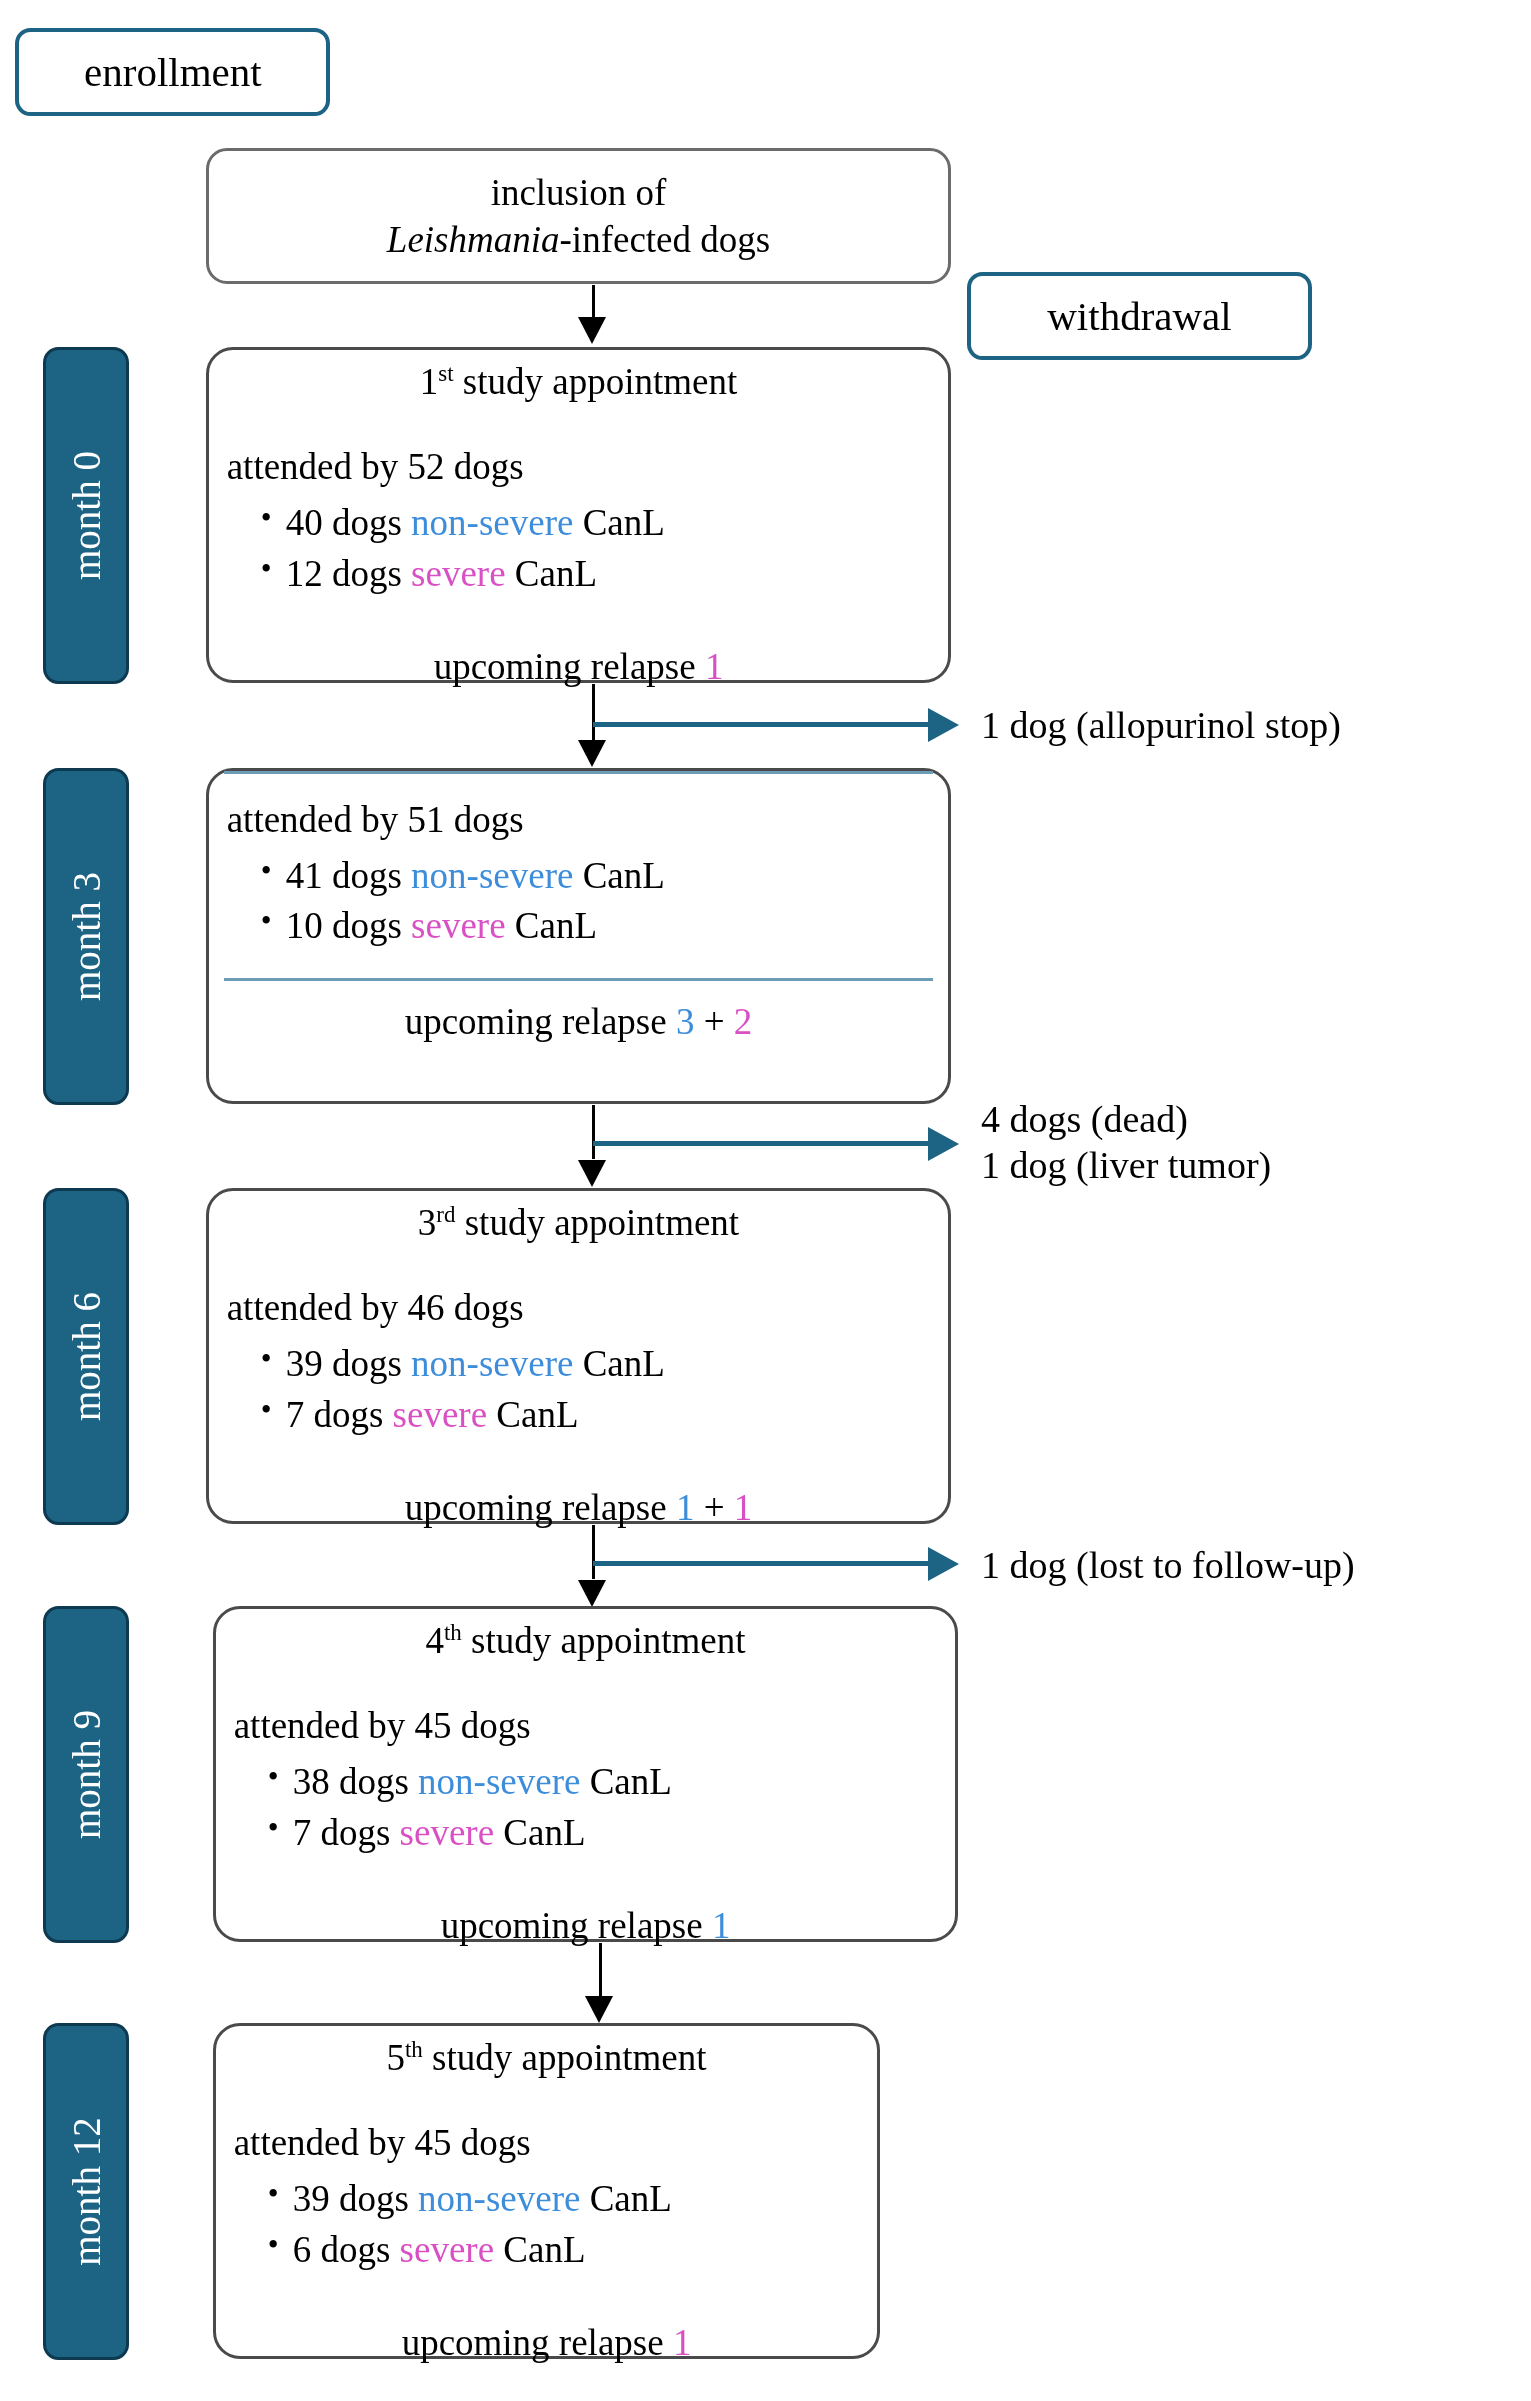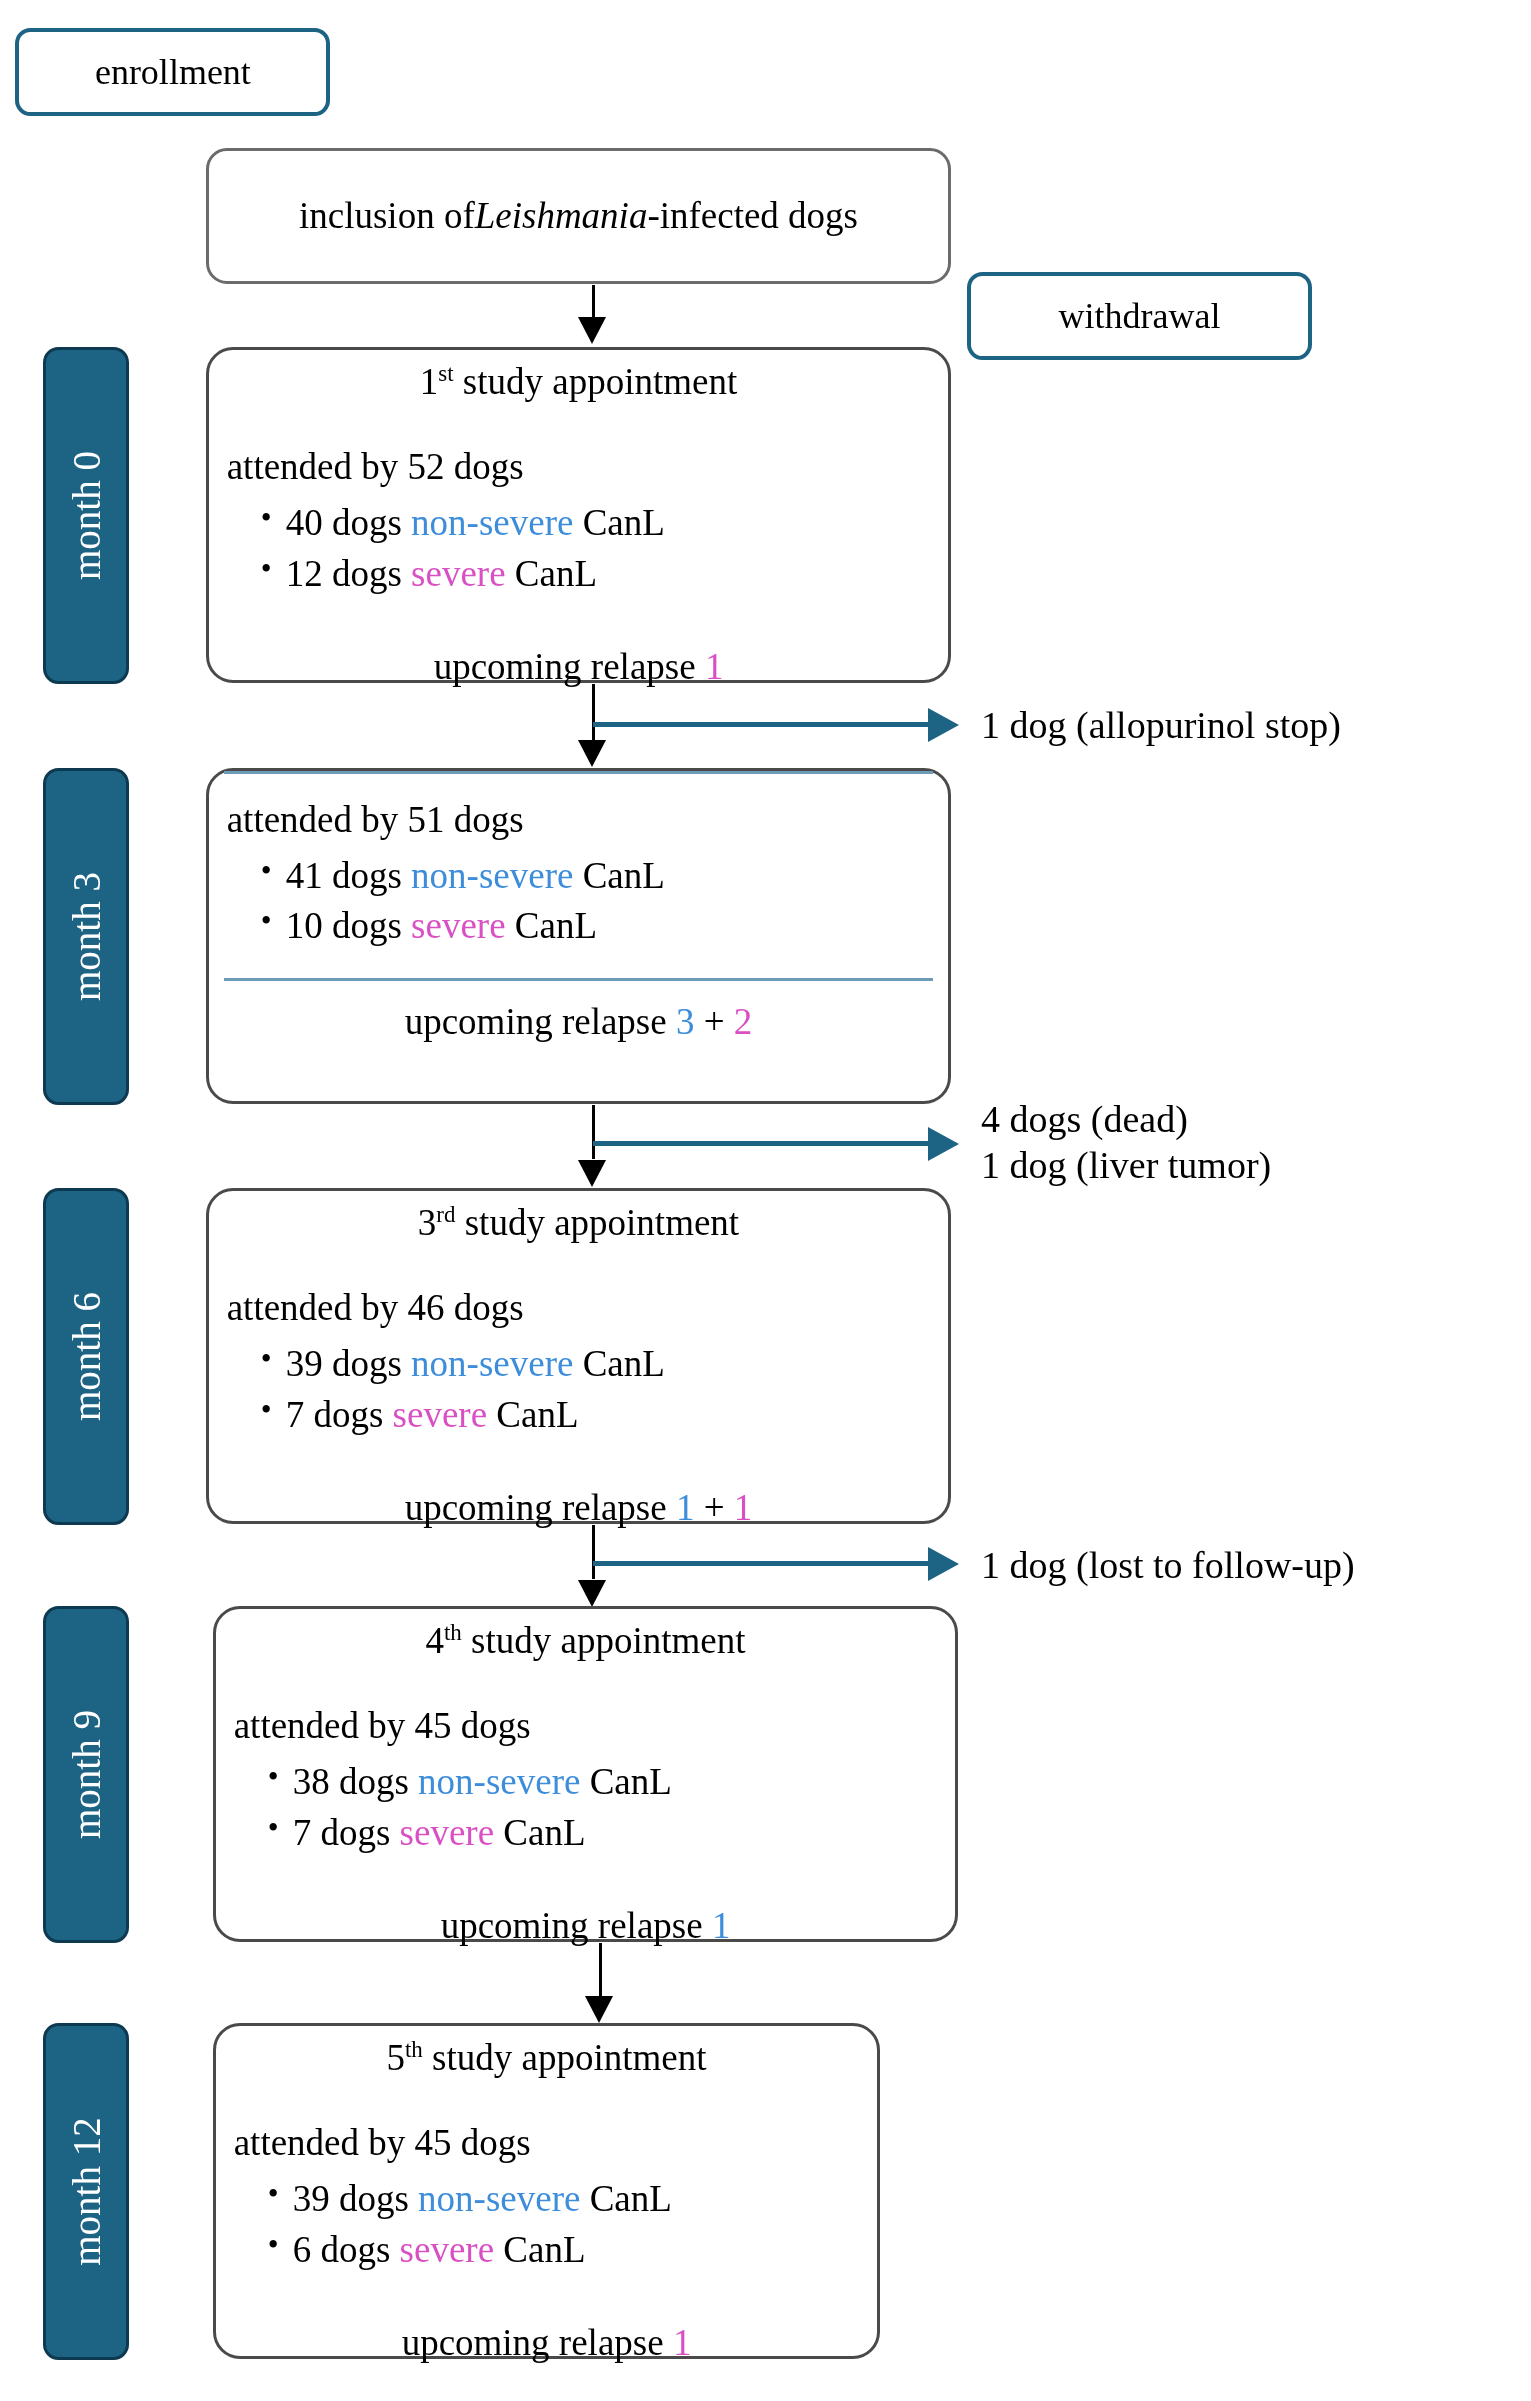--- a/index.html
+++ b/index.html
@@ -5,33 +5,33 @@
   html,body{margin:0;padding:0;background:#ffffff;}
   body{
     width:1531px;height:2401px;position:relative;
     font-family:"Liberation Serif","DejaVu Serif",serif;
     color:#000;overflow:hidden;
   }
   
   .tagbox{
     position:absolute;border:4.1px solid #1d6384;border-radius:15.4px;
     background:#fff;display:flex;align-items:center;justify-content:center;
-    font-size:36px;line-height:1;
+    font-size:41px;line-height:1;
   }
   .greybox{
     position:absolute;background:#fff;border:3px solid #6b6b6b;
     border-radius:21px;box-sizing:border-box;
   }
   .appt-box{
     position:absolute;background:#fff;border:3px solid #4a4a4a;
     border-radius:27px;box-sizing:border-box;
     display:flex;flex-direction:column;gap:11px;
   }
   .inclusion-inner{
-    width:100%;height:100%;display:flex;flex-direction:row;
+    width:100%;height:100%;display:flex;flex-direction:column;
     align-items:center;justify-content:center;font-size:37px;line-height:1.28;
   }
   .ital{font-style:italic;}
 
   
   .appt-title{
     text-align:center;font-size:37px;padding:9.5px 0 8.3px;
   }
   .sup{font-size:0.62em;vertical-align:super;line-height:0;}
   .rule{

